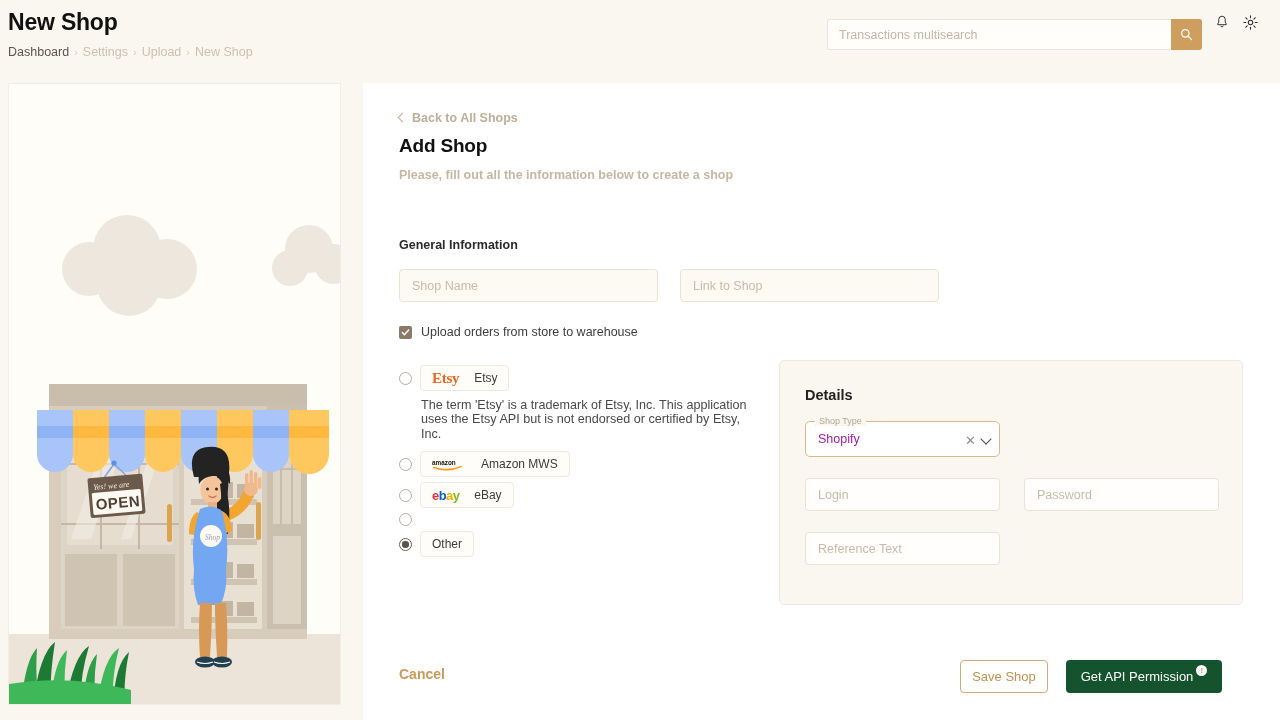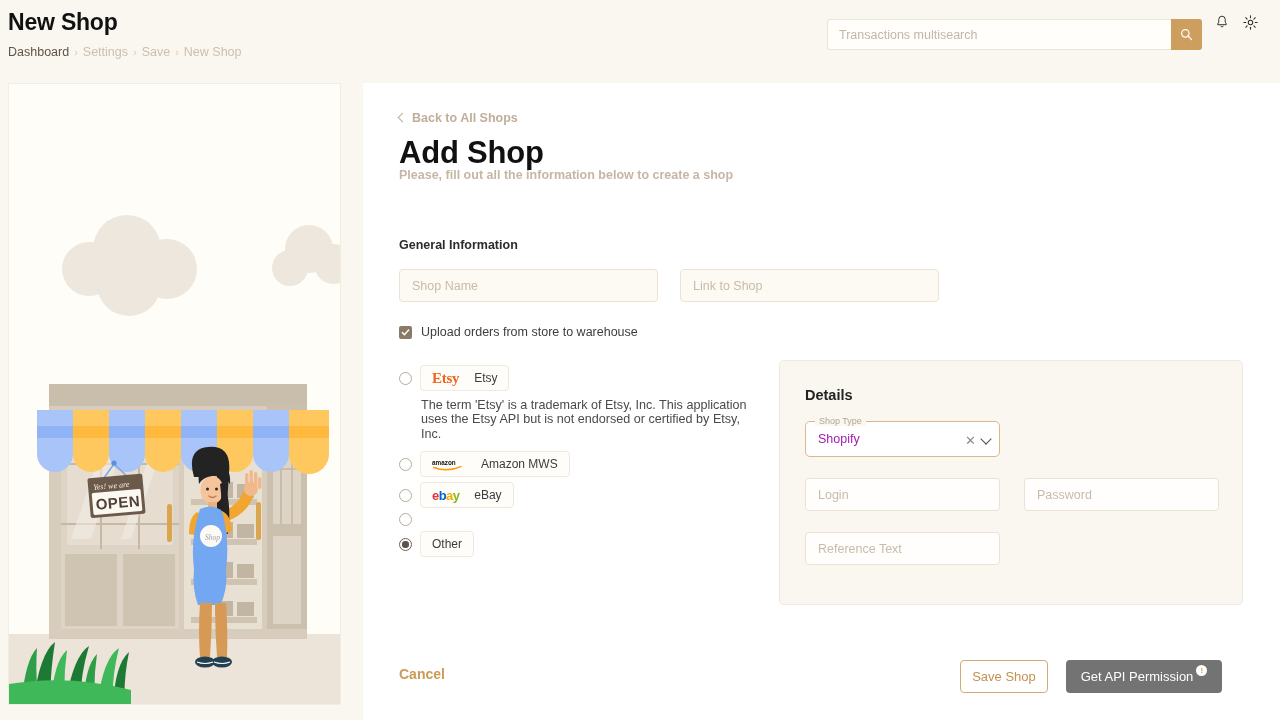--- a/index.html
+++ b/index.html
@@ -88,21 +88,21 @@
   .chev-left {
     width: 7px; height: 7px;
     border-left: 1.6px solid #bfae9a;
     border-bottom: 1.6px solid #bfae9a;
     transform: rotate(45deg);
     margin-bottom: 1px;
   }
 
   .add-title {
     position: absolute; left: 36px; top: 52px;
-    font-size: 31px; font-weight: bold; color: #111;
+    font-size: 19px; font-weight: bold; color: #111;
     letter-spacing: -0.2px;
   }
   .add-sub {
     position: absolute; left: 36px; top: 85px;
     font-size: 12.5px; font-weight: bold; color: #c6b7a5;
   }
 
   .section-label {
     position: absolute; left: 36px; top: 155px;
     font-size: 12.5px; font-weight: bold; color: #2b2b2b;
@@ -239,21 +239,21 @@
     width: 88px; height: 33px;
     border: 1px solid #d4ab73; border-radius: 4px;
     background: #ffffff; color: #c2924f;
     font-size: 13px; font-family: "Liberation Sans", sans-serif;
     cursor: pointer;
   }
   .api-btn {
     position: absolute; left: 703px; top: 577px;
     width: 156px; height: 33px;
     border: none; border-radius: 4px;
-    background: #737373; color: #ffffff;
+    background: #14532d; color: #ffffff;
     font-size: 13px; font-family: "Liberation Sans", sans-serif;
     cursor: pointer; display: flex; align-items: center;
     justify-content: center; gap: 3px;
   }
   .api-badge {
     width: 11px; height: 11px; border-radius: 50%;
     background: #ffffff; color: #cd9e5e;
     font-size: 8px; font-weight: bold;
     display: flex; align-items: center; justify-content: center;
     align-self: flex-start; margin-top: 5px;
@@ -263,21 +263,21 @@
 <body>
 
 <div class="topbar">
   <div class="page-title">New Shop</div>
 
   <div class="breadcrumb">
     <span class="crumb active">Dashboard</span>
     <span class="crumb-sep">›</span>
     <span class="crumb">Settings</span>
     <span class="crumb-sep">›</span>
-    <span class="crumb">Save</span>
+    <span class="crumb">Upload</span>
     <span class="crumb-sep">›</span>
     <span class="crumb">New Shop</span>
   </div>
 
   <div class="search-wrap">
     <input class="search-input" type="text" placeholder="Transactions multisearch" style="">
     <button class="search-btn">
       <svg width="13" height="13" viewBox="0 0 16 16">
         <circle cx="6.6" cy="6.6" r="4.6" fill="none" stroke="#fff" stroke-width="1.5"></circle>
         <line x1="10.2" y1="10.2" x2="14.3" y2="14.3" stroke="#fff" stroke-width="1.5" stroke-linecap="round"></line>

